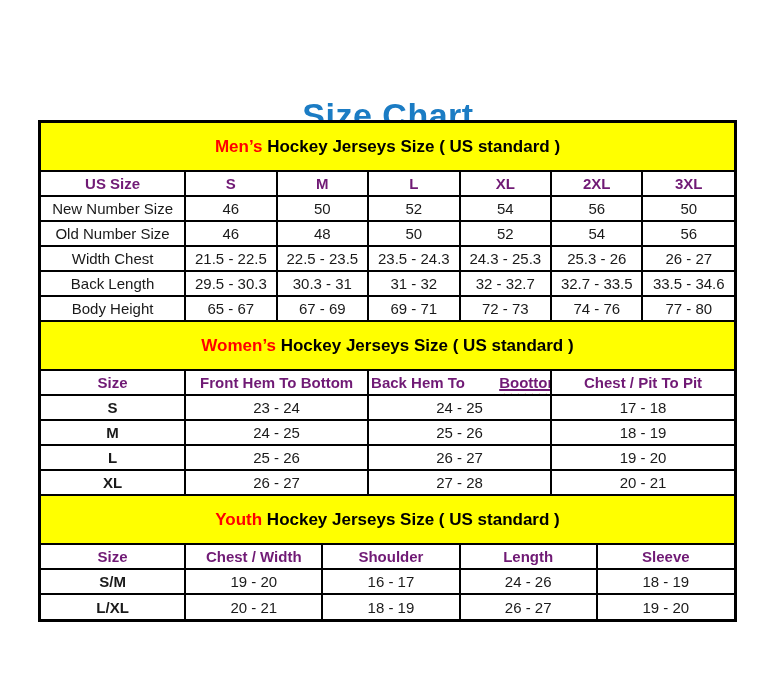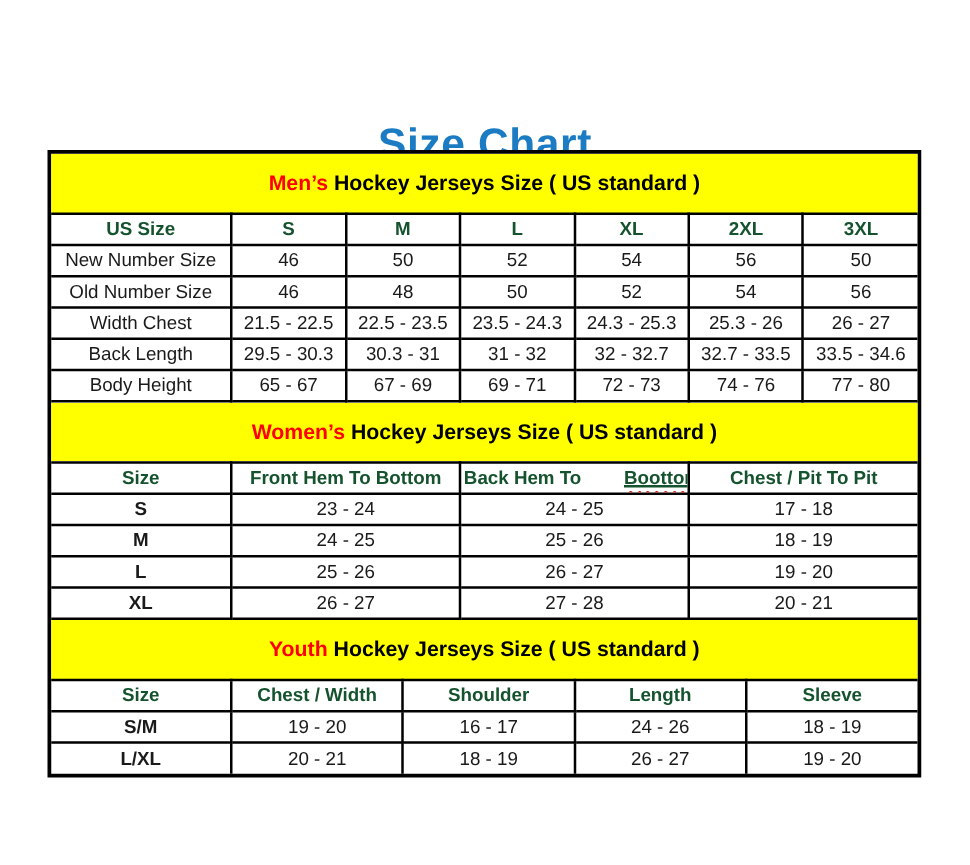--- a/index.html
+++ b/index.html
@@ -55,21 +55,21 @@
   table.section-table tr > *:last-child  { border-right: none; }
   tr.band > td {
     border-top: none;
     background: var(--band_yellow);
     height: 48px;
     font-size: 17px;
     font-weight: 700;
     color: #000000;
   }
   table.section-table:last-child tr:last-child > * { border-bottom: none; }
-  th.col-head { font-weight: 700; color: #14532d; }
+  th.col-head { font-weight: 700; color: #701a75; }
   td.row-label { font-weight: 400; }
   td.row-label-bold { font-weight: 700; }
   .accent-word { color: var(--accent_red); }
   .u-solid { text-decoration: underline; text-decoration-thickness: 1.5px; padding-left: 30px; }
   .u-wavy {
     text-decoration: underline wavy #cc1f1f;
     text-decoration-thickness: 1px;
     text-underline-offset: 5px;
   }
 </style>

